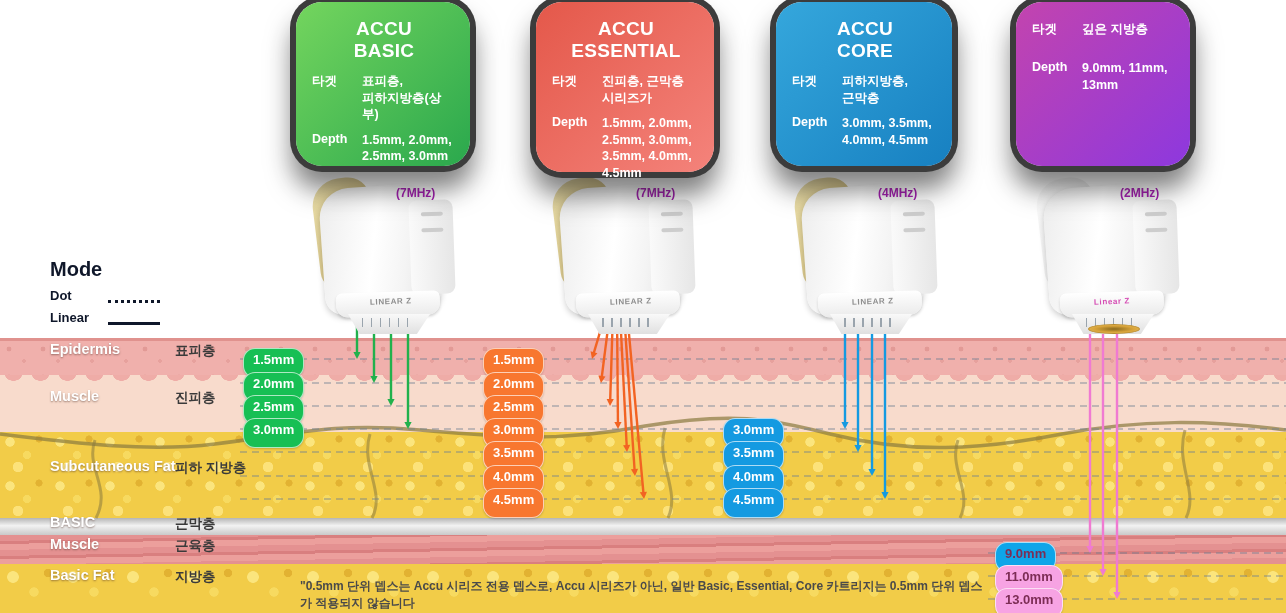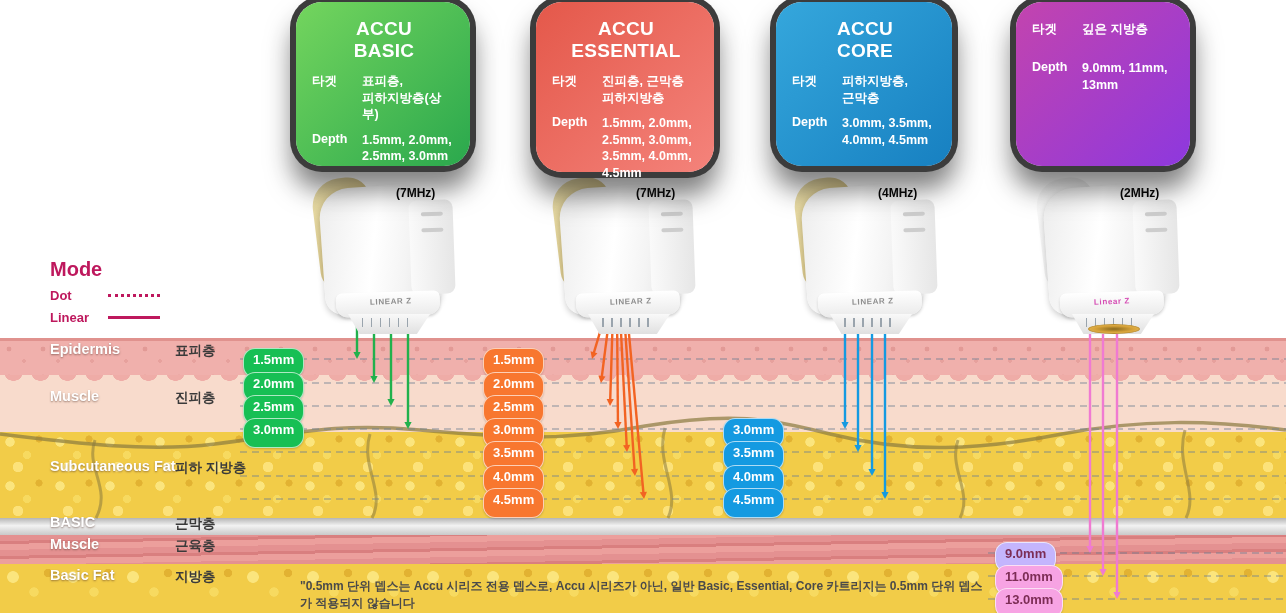--- a/index.html
+++ b/index.html
@@ -44,26 +44,26 @@
   .hp.h4 .hp-logo{color:#d54db4;}
   .hp-tip{position:absolute;left:36px;top:138px;width:82px;height:20px;
           background:linear-gradient(#f9f9f9,#e0e0e0);
           clip-path:polygon(0 0,100% 0,84% 100%,14% 100%);}
   .hp-ticks{position:absolute;left:50px;top:142px;width:54px;height:9px;
             background:repeating-linear-gradient(90deg,#9aa4ad 0 1.5px,transparent 1.5px 9px);}
   .hp-glow{position:absolute;left:52px;top:148px;width:52px;height:10px;border-radius:50%;
            background:radial-gradient(ellipse at center,#8a6a1e 0%,#d9a43a 55%,#e8bf5e 100%);
            border:1px solid #b98c2e;display:none;}
   .hp.h4 .hp-glow{display:block;}
-  .mhz{position:absolute;left:84px;top:10px;font-size:12px;font-weight:bold;color:#000000;}
+  .mhz{position:absolute;left:84px;top:10px;font-size:12px;font-weight:bold;color:#a21caf;}
 
   
   .mode{position:absolute;left:50px;top:258px;z-index:5;}
   .mode .mtitle{font-size:20px;font-weight:bold;}
-  .mode .mrow{display:flex;align-items:center;margin-top:7px;}
+  .mode .mrow{display:flex;align-items:flex-end;margin-top:7px;}
   .mode .mlabel{font-size:13px;font-weight:bold;width:58px;}
   .mode .dotline{width:52px;border-top:3px dotted currentColor;}
   .mode .solidline{width:52px;border-top:3px solid currentColor;}
 
   
   .skin{position:absolute;left:0;top:338px;width:1286px;height:275px;z-index:1;}
   .layer{position:absolute;left:0;width:100%;}
   .epidermis{top:0;height:37px;
      background-color:#f0b0ac;
      background-image:radial-gradient(circle 4px at 9px 8px,#e29a96 60%,rgba(0,0,0,0) 65%),
@@ -259,21 +259,21 @@
       <span class="val">1.5mm, 2.0mm,
 2.5mm, 3.0mm</span>
       </div>
   </div>
   <div class="card c2" style="background: linear-gradient(135deg, rgb(228, 88, 74), rgb(244, 131, 123));">
     <div class="title">ACCU
 ESSENTIAL</div>
     <div class="row">
         <span class="lbl">타겟</span>
       <span class="val">진피층, 근막층
-피하지방층</span>
+시리즈가</span>
       </div>
     <div class="row">
         <span class="lbl">Depth</span>
       <span class="val">1.5mm, 2.0mm,
 2.5mm, 3.0mm,
 3.5mm, 4.0mm,
 4.5mm</span>
       </div>
   </div>
   <div class="card c3" style="background: linear-gradient(135deg, rgb(53, 167, 220), rgb(23, 128, 193));">
@@ -295,21 +295,21 @@
         <span class="lbl">타겟</span>
       <span class="val">깊은 지방층</span>
       </div>
     <div class="row" style="margin-top:22px">
         <span class="lbl">Depth</span>
       <span class="val">9.0mm, 11mm,
 13mm</span>
       </div>
   </div>
 
-  <div class="mode" style="color: #be185d;">
+  <div class="mode" style="color: #0f172a;">
     <div class="mtitle">Mode</div>
     <div class="mrow">
       <span class="mlabel">Dot</span>
       <span class="dotline"></span>
     </div>
     <div class="mrow">
       <span class="mlabel">Linear</span>
       <span class="solidline"></span>
     </div>
   </div>
@@ -323,19 +323,19 @@
       <div class="pill" style="left: 483px; top: 372px; background: rgb(248, 119, 47); color: rgb(255, 255, 255);">2.0mm</div>
       <div class="pill" style="left: 483px; top: 395px; background: rgb(248, 119, 47); color: rgb(255, 255, 255);">2.5mm</div>
       <div class="pill" style="left: 483px; top: 418px; background: rgb(248, 119, 47); color: rgb(255, 255, 255);">3.0mm</div>
       <div class="pill" style="left: 483px; top: 441px; background: rgb(248, 119, 47); color: rgb(255, 255, 255);">3.5mm</div>
       <div class="pill" style="left: 483px; top: 465px; background: rgb(248, 119, 47); color: rgb(255, 255, 255);">4.0mm</div>
       <div class="pill" style="left: 483px; top: 488px; background: rgb(248, 119, 47); color: rgb(255, 255, 255);">4.5mm</div>
       <div class="pill" style="left: 723px; top: 418px; background: rgb(20, 154, 225); color: rgb(255, 255, 255);">3.0mm</div>
       <div class="pill" style="left: 723px; top: 441px; background: rgb(20, 154, 225); color: rgb(255, 255, 255);">3.5mm</div>
       <div class="pill" style="left: 723px; top: 465px; background: rgb(20, 154, 225); color: rgb(255, 255, 255);">4.0mm</div>
       <div class="pill" style="left: 723px; top: 488px; background: rgb(20, 154, 225); color: rgb(255, 255, 255);">4.5mm</div>
-      <div class="pill" style="left: 995px; top: 542px; background: #c4b5fd; color: rgb(124, 45, 85);">9.0mm</div>
+      <div class="pill" style="left: 995px; top: 542px; background: #0ea5e9; color: rgb(124, 45, 85);">9.0mm</div>
       <div class="pill" style="left: 995px; top: 565px; background: rgb(247, 163, 227); color: rgb(124, 45, 85);">11.0mm</div>
       <div class="pill" style="left: 995px; top: 588px; background: rgb(247, 163, 227); color: rgb(124, 45, 85);">13.0mm</div>
     </div>
 
   <div class="footnote">"0.5mm 단위 뎁스는 Accu 시리즈 전용 뎁스로, Accu 시리즈가 아닌, 일반 Basic, Essential, Core 카트리지는 0.5mm 단위 뎁스가 적용되지 않습니다</div>
 </div>
 
 </body></html>

